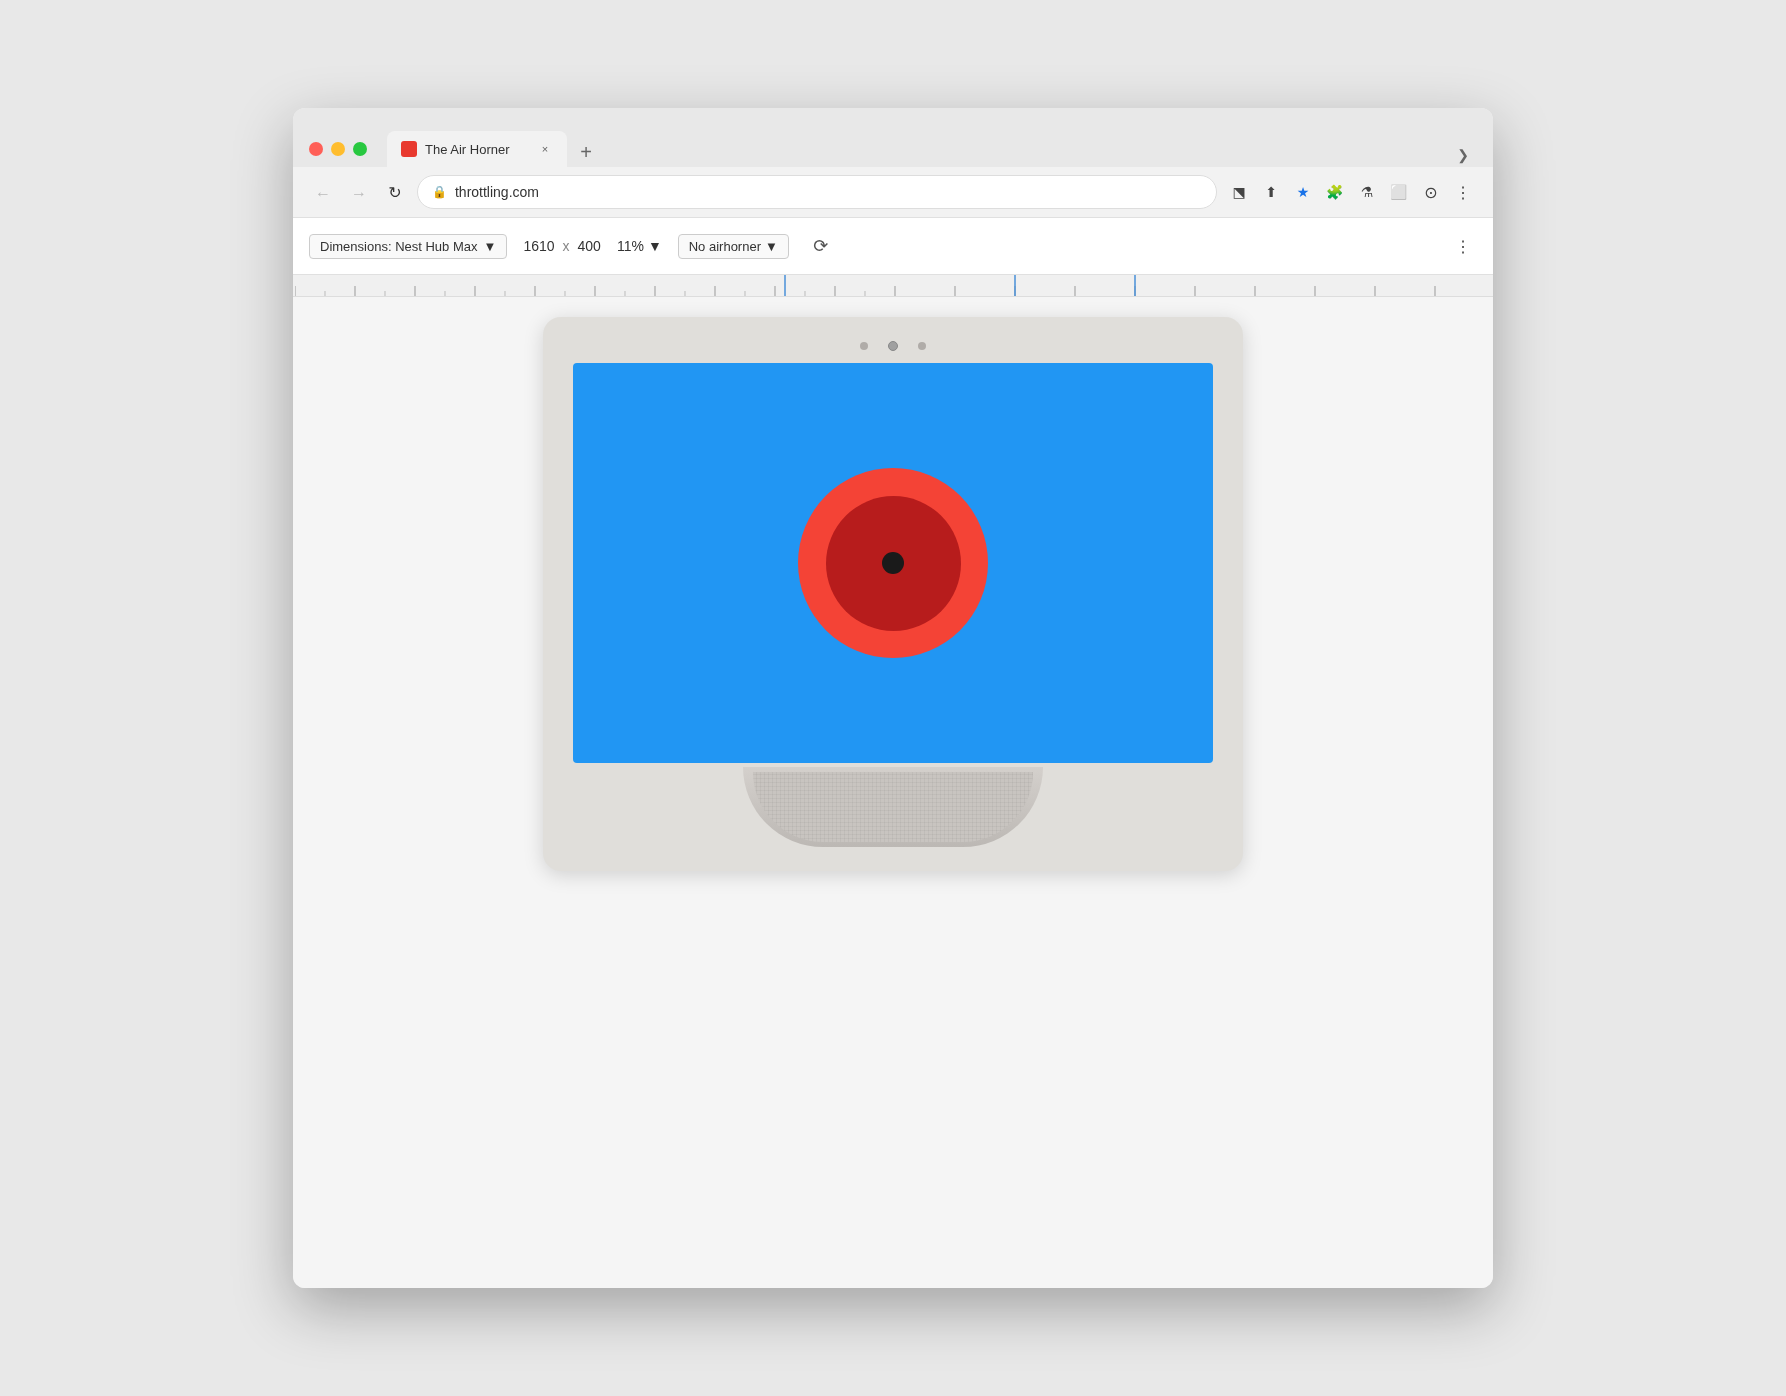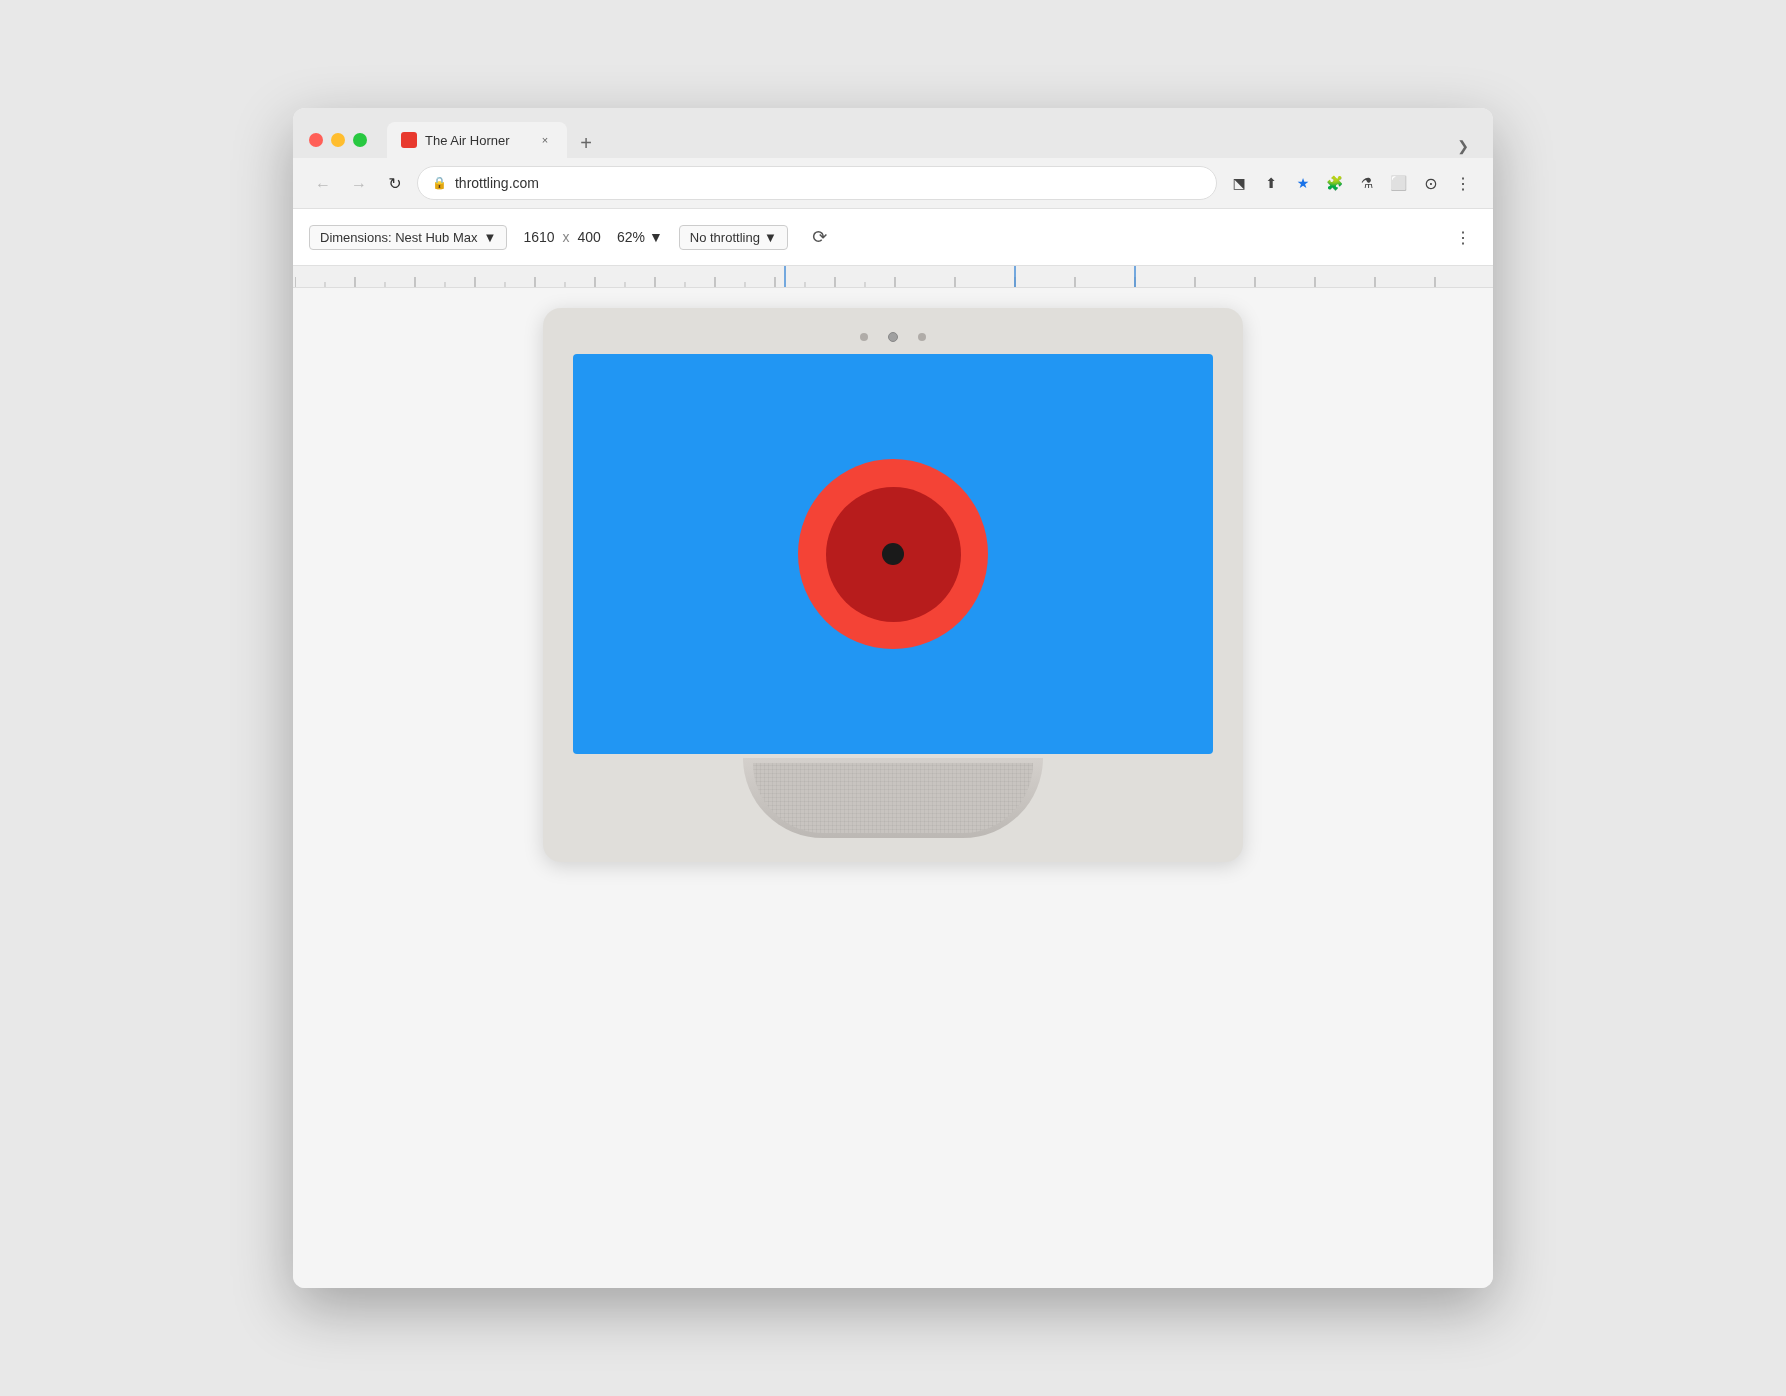--- a/index.html
+++ b/index.html
@@ -21,21 +21,21 @@
       border-radius: 12px;
       box-shadow: 0 20px 60px rgba(0,0,0,0.3);
       overflow: hidden;
       display: flex;
       flex-direction: column;
     }
 
     
     .title-bar {
       background: #e8e8e8;
-      padding: 14px 16px 0;
+      padding: 23px 16px 0;
       display: flex;
       align-items: center;
       gap: 12px;
       flex-shrink: 0;
     }
 
     .traffic-lights {
       display: flex;
       gap: 8px;
       align-items: center;
@@ -485,25 +485,25 @@
     <div class="device-selector">
       <span>Dimensions: Nest Hub Max</span>
       <span>▼</span>
     </div>
     <div class="dimension-display">
       <span>1610</span>
       <span class="dimension-x">x</span>
       <span>400</span>
     </div>
     <div class="zoom-selector">
-      <span>62%</span>
+      <span>11%</span>
       <span>▼</span>
     </div>
     <div class="throttle-selector">
-      <span>No throttling</span>
+      <span>No airhorner</span>
       <span>▼</span>
     </div>
     <div class="rotate-btn">⟳</div>
     <div style="margin-left:auto;" class="toolbar-more">⋮</div>
   </div>
 
   <div class="ruler-bar">
     <svg width="100%" height="22">
       <g fill="#aaa">
 

